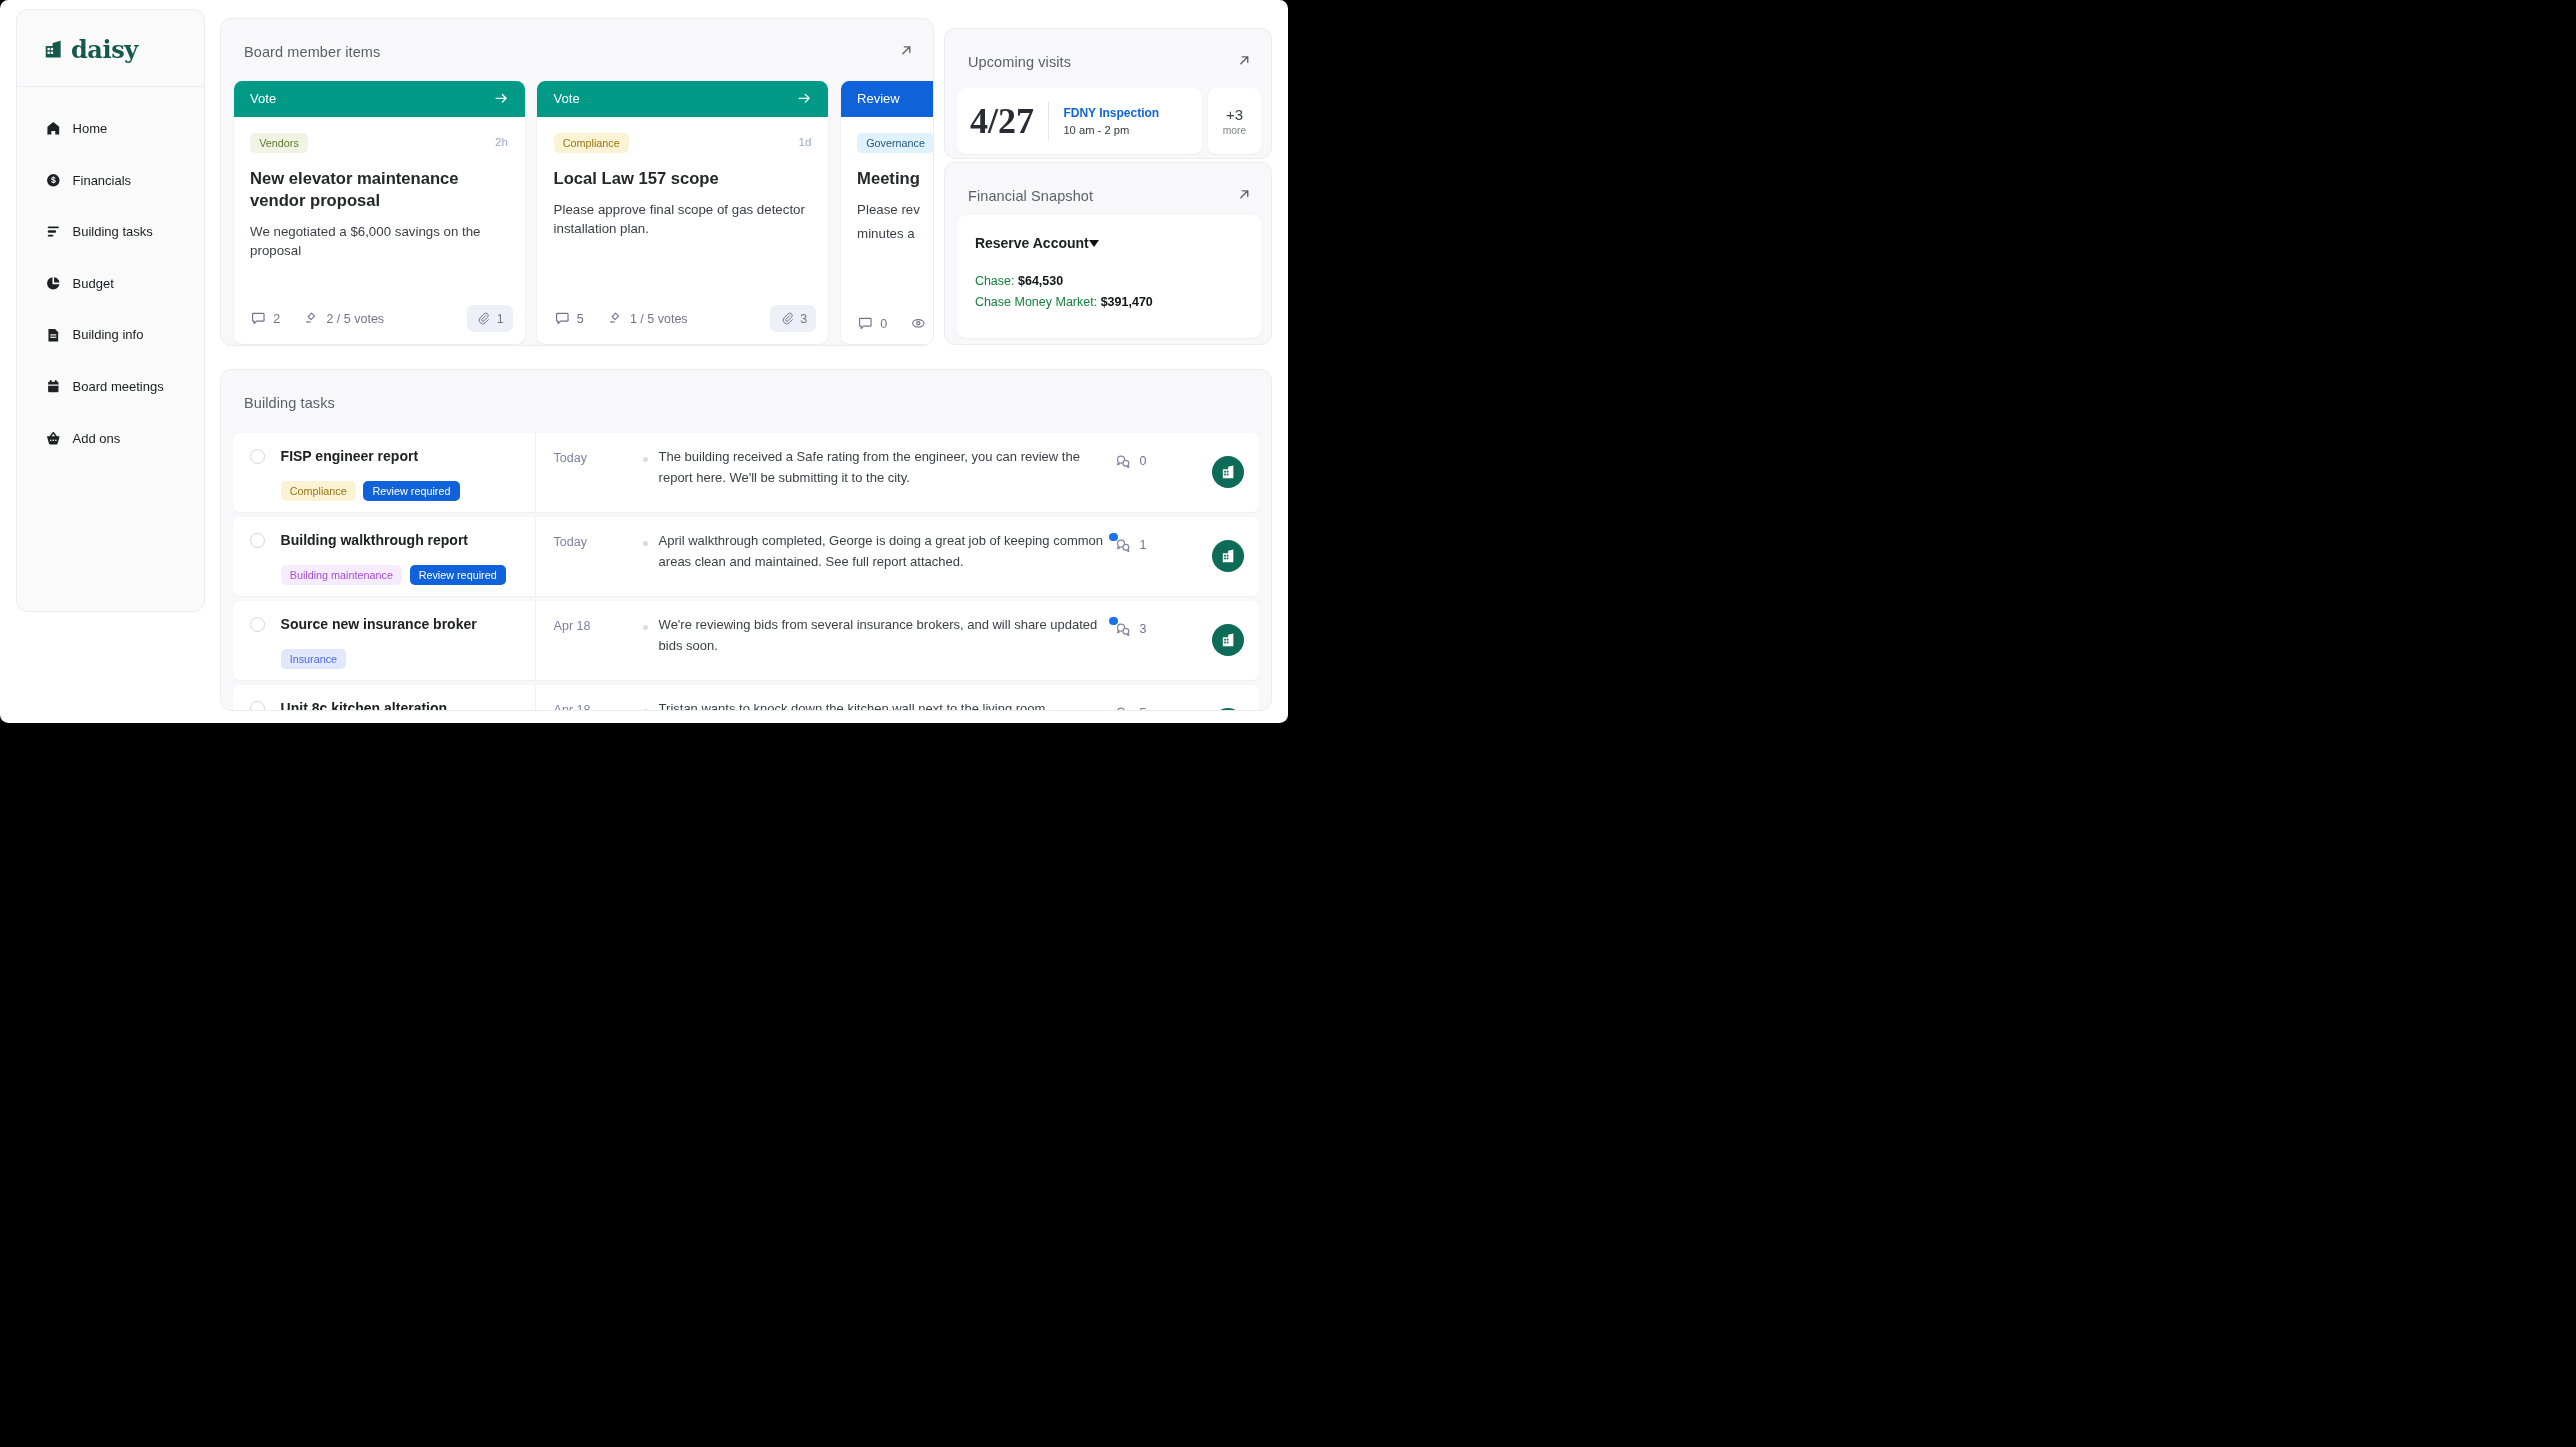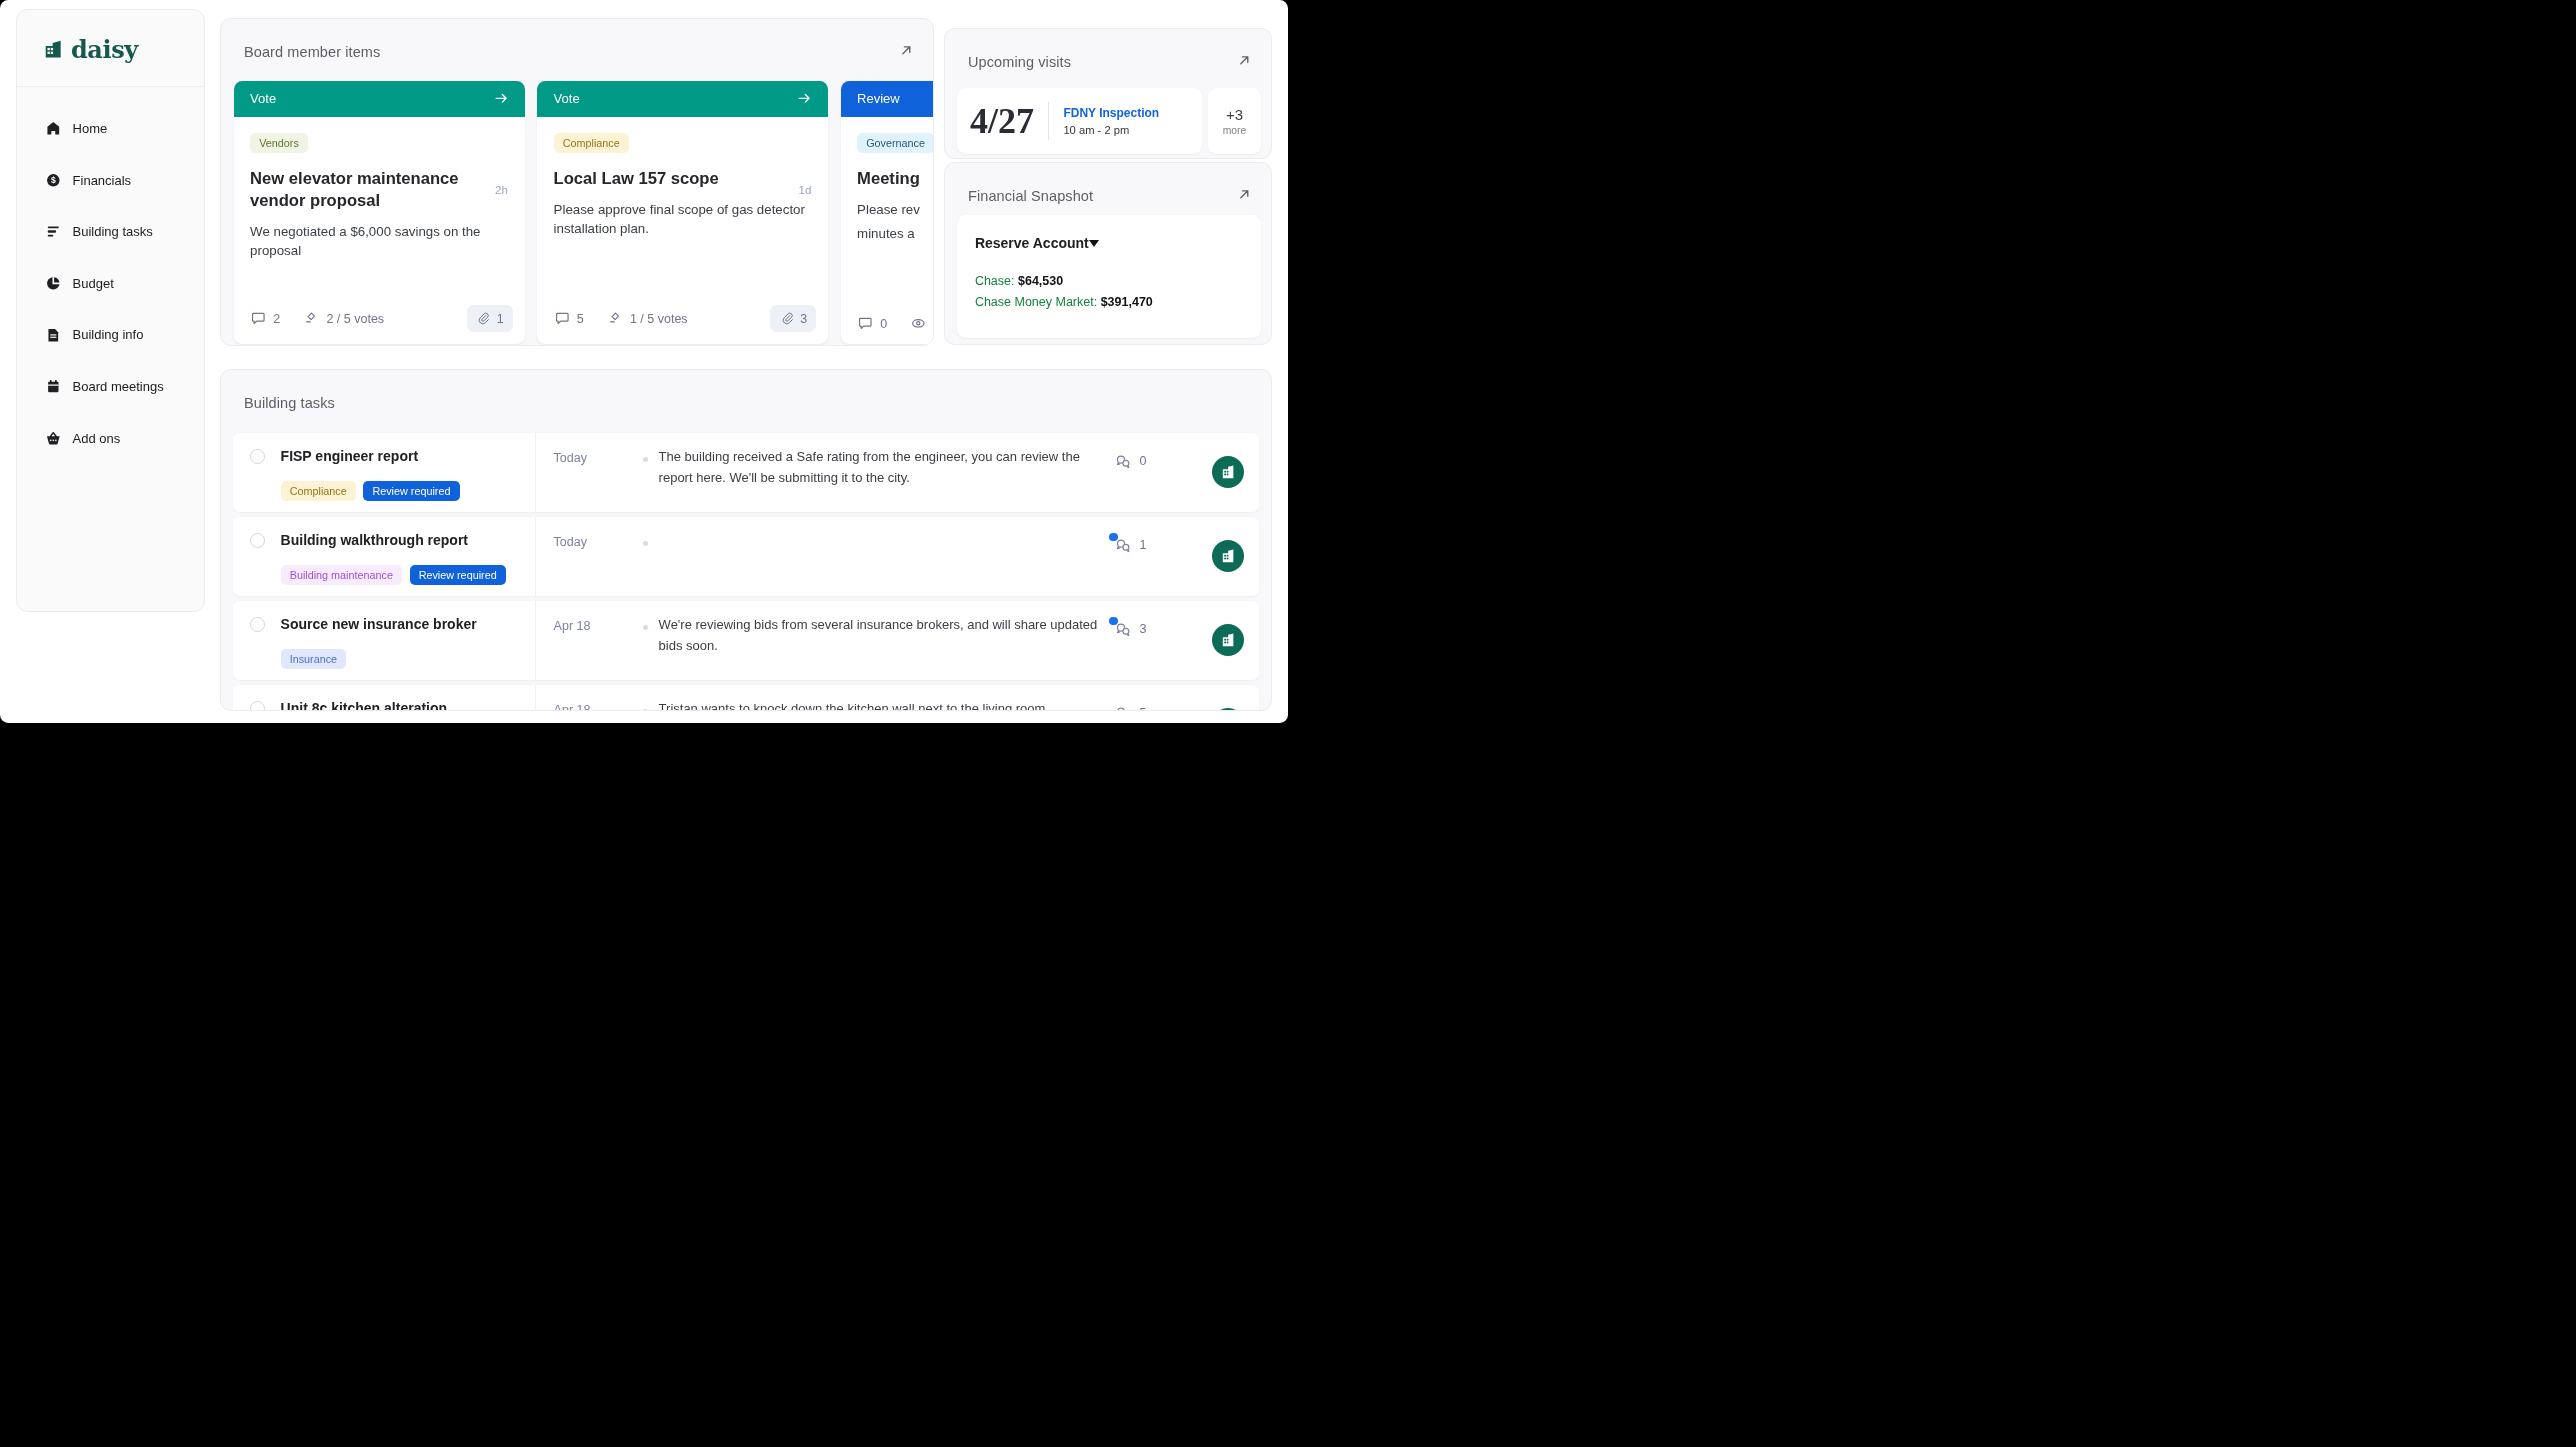--- a/index.html
+++ b/index.html
@@ -34,21 +34,21 @@
   .hdr-green { background:#009a87; }
   .hdr-blue  { background:#0f62da; }
   .bcard-body { position:relative; height:227px; padding:16.6px; }
   .tag { display:inline-block; font-size:10.8px; padding:4.2px 9.1px; border-radius:5px; font-weight:500; white-space:nowrap; }
   .tag-olive  { background:#f1f4e4; color:#5a7a28; }
   .tag-amber  { background:#fcf2d4; color:#9a7414; }
   .tag-cyan   { background:#e0f2fc; color:#27597c; }
   .tag-purple { background:#f7ecfd; color:#a44fd8; }
   .tag-peri   { background:#e2e8fc; color:#4b6bdb; }
   .tag-solid-blue { background:#0f62da; color:#fff; }
-  .bcard-time { position:absolute; right:16.6px; top:18.3px; font-size:11.6px; color:#9aa6c6;margin-top:48px; }
+  .bcard-time { position:absolute; right:16.6px; top:18.3px; font-size:11.6px; color:#9aa6c6; }
   .bcard-title { margin-top:15px; font-size:16.6px; line-height:1.3; font-weight:600; color:#26272b; }
   .bcard-desc { margin-top:10px; font-size:13.3px; line-height:1.45; color:#3a3f46; }
   .bcard-desc.nowrap { white-space:nowrap; }
   .bcard-footer { position:absolute; left:16.6px; right:11.6px; bottom:11.6px; display:flex; align-items:center;
                   color:#73738c; font-size:12.5px; }
   .foot-group { display:flex; align-items:center; gap:6.6px; cursor:pointer; }
   .foot-gap { margin-left:23px; }
   .attach-chip { margin-left:auto; display:flex; align-items:center; gap:5.8px; background:#edf0f7;
                  border-radius:6.6px; padding:5.8px 9.1px; cursor:pointer; }
 
@@ -418,20 +418,21 @@
       <div class="trow">
         <span class="trow-check"></span>
         <div class="trow-title">Building walkthrough report</div>
         <div class="trow-tags">
           <span class="tag tag-purple">Building maintenance</span>
           <span class="tag tag-solid-blue">Review required</span>
         </div>
         <div class="trow-vline"></div>
         <div class="trow-date">Today</div>
         <span class="trow-bullet"></span>
+        <div class="trow-note">April walkthrough completed, George is doing a great job of keeping common areas clean and maintained. See full report attached.</div>
         <div class="trow-comments">
           <span class="chat-wrap">
             <svg width="18.3" height="16.6" viewBox="0 0 24 22" stroke="#80849c" fill="none">
                 <use href="#ic-chats"></use>
               </svg>
             <span class="unread-dot"></span>
           </span>
           <span>1</span>
         </div>
         <div class="trow-avatar">

